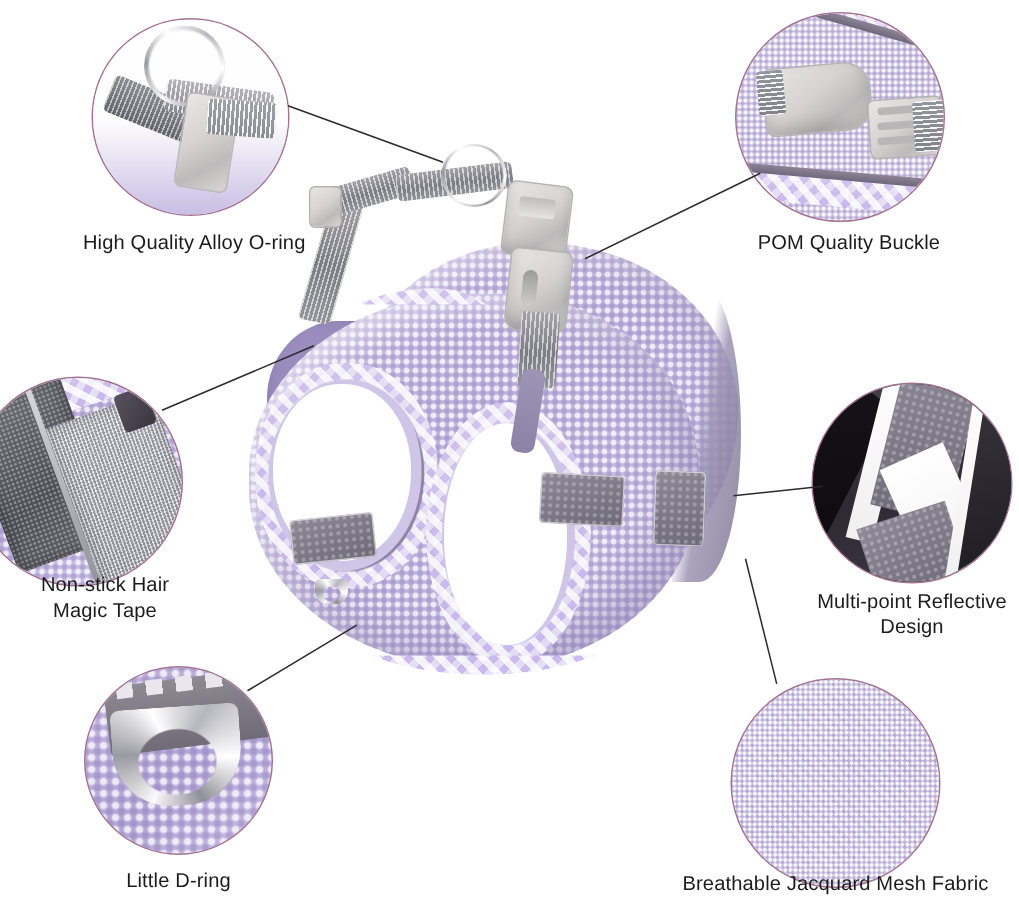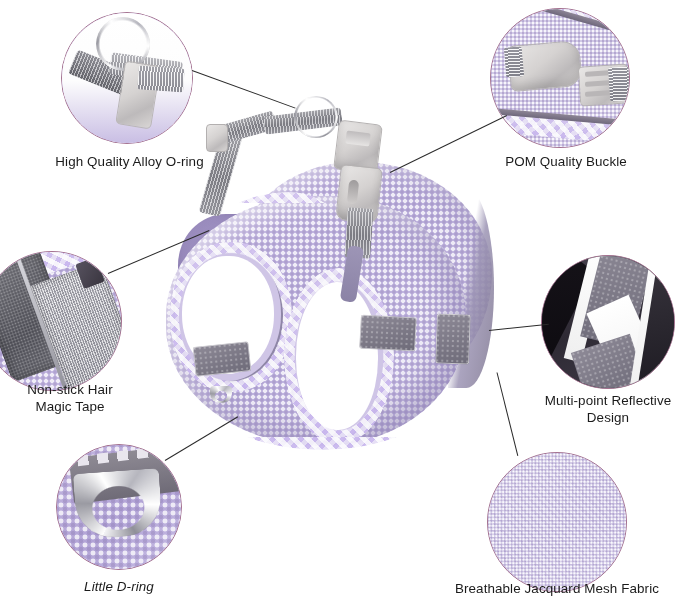--- a/index.html
+++ b/index.html
@@ -275,21 +275,21 @@
                   background:linear-gradient(180deg,#8e8a94,#6f6b77);border-radius:3px;"></div>
       <div style="position:absolute;left:20px;top:4px;width:118px;height:10px;transform:rotate(-7deg);
                   background:repeating-linear-gradient(90deg,#e9e6ee 0 11px,rgba(0,0,0,0) 11px 20px);"></div>
       <div class="metal-ring" style="position:absolute;left:18px;top:26px;width:86px;height:66px;
                   border-radius:6px 6px 38px 38px;transform:rotate(-4deg);
                   -webkit-mask:radial-gradient(ellipse 42% 46% at 50% 56%, transparent 70%, #000 74%);
                   mask:radial-gradient(ellipse 42% 46% at 50% 56%, transparent 70%, #000 74%);
                   filter:drop-shadow(0 1px 2px rgba(0,0,0,.35));"></div>
     </div>
     <div class="lead" style="left:165px;top:460px;width:85px;transform:rotate(-31deg);"></div>
-    <div class="cap" style="left:49px;top:578px;width:140px;font-style:italic;">Little D-ring</div>
+    <div class="cap" style="left:49px;top:578px;width:140px;">Little D-ring</div>
   </div>
 
   <div class="callout">
     <div class="bubble" style="left:487px;top:452px;width:140px;height:140px;background:#cfc6e6;">
       <div class="fill" style="background:
              radial-gradient(circle at 1.6px 1.6px, rgba(255,255,255,.9) .9px, rgba(255,255,255,0) 1.4px) 0 0/3.4px 3.4px,
              radial-gradient(circle at 1.6px 1.6px, rgba(140,120,175,.34) .8px, rgba(0,0,0,0) 1.3px) 1.7px 1.7px/3.4px 3.4px,
              repeating-linear-gradient(45deg, rgba(255,255,255,.18) 0 3px, rgba(150,130,185,.10) 3px 6px),
              linear-gradient(160deg,#d3cbe9,#c8bfe3 55%,#d6cdec);"></div>
     </div>

